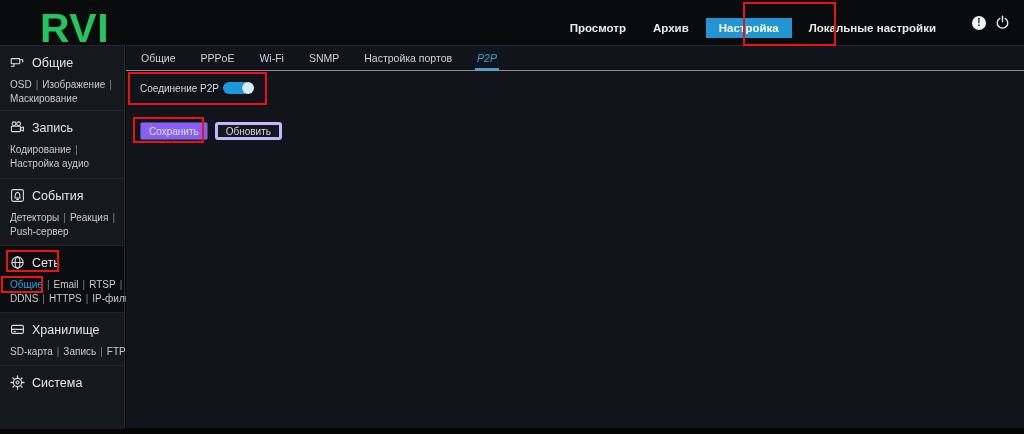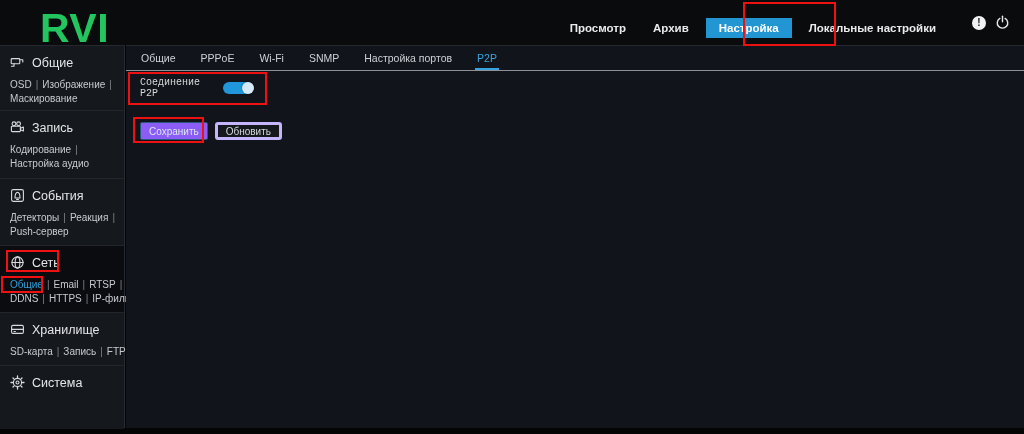--- a/index.html
+++ b/index.html
@@ -45,24 +45,24 @@
   .sl.last::after { content:none; }
   .sl.active { color:#2f9fd9; }
 
   
   .main { position:absolute; left:126px; top:45px; width:898px; height:383px;
           background:#11141a; border-top:1px solid #24272d; }
   .tabbar { height:25px; display:flex; align-items:stretch; padding-left:13px;
             border-bottom:1px solid #8d9197; }
   .tab { display:flex; align-items:center; margin-right:21px; font-size:10.5px;
          color:#ced1d5; cursor:pointer; padding:0 2px; }
-  .tab.active { color:#37a3dc; box-shadow: inset 0 -2px 0 #37a3dc; }
+  .tab.active { color:#37a3dc; box-shadow: inset 0 -2px 0 #37a3dc; font-style: italic; }
 
   .p2p-row { display:flex; align-items:center; height:22px; margin:6px 0 0 14px; }
-  .p2p-label { width:83px; font-size:10px; color:#d6d8db;font-family:Liberation Mono, monospace; }
+  .p2p-label { width:83px; font-size:10px; color:#d6d8db; }
   .toggle { position:relative; width:30px; height:12px; border-radius:7px;
             background:#1f97dd; cursor:pointer; }
   .toggle .knob { position:absolute; right:-1px; top:0; width:12px; height:12px;
                   border-radius:50%; background:#d6ebf9; box-shadow:0 0 2px rgba(0,0,0,.4); }
 
   .btn-row { margin:23px 0 0 14px; display:flex; align-items:center; }
   .btn { height:18px; font-size:10px; font-family:"Liberation Sans",sans-serif;
          display:flex; align-items:center; padding:0 8px; cursor:pointer; }
   .btn-save { background:#8b5cf6; color:#dbe7f2; border:1px solid #27567f;
               border-radius:2px; }

